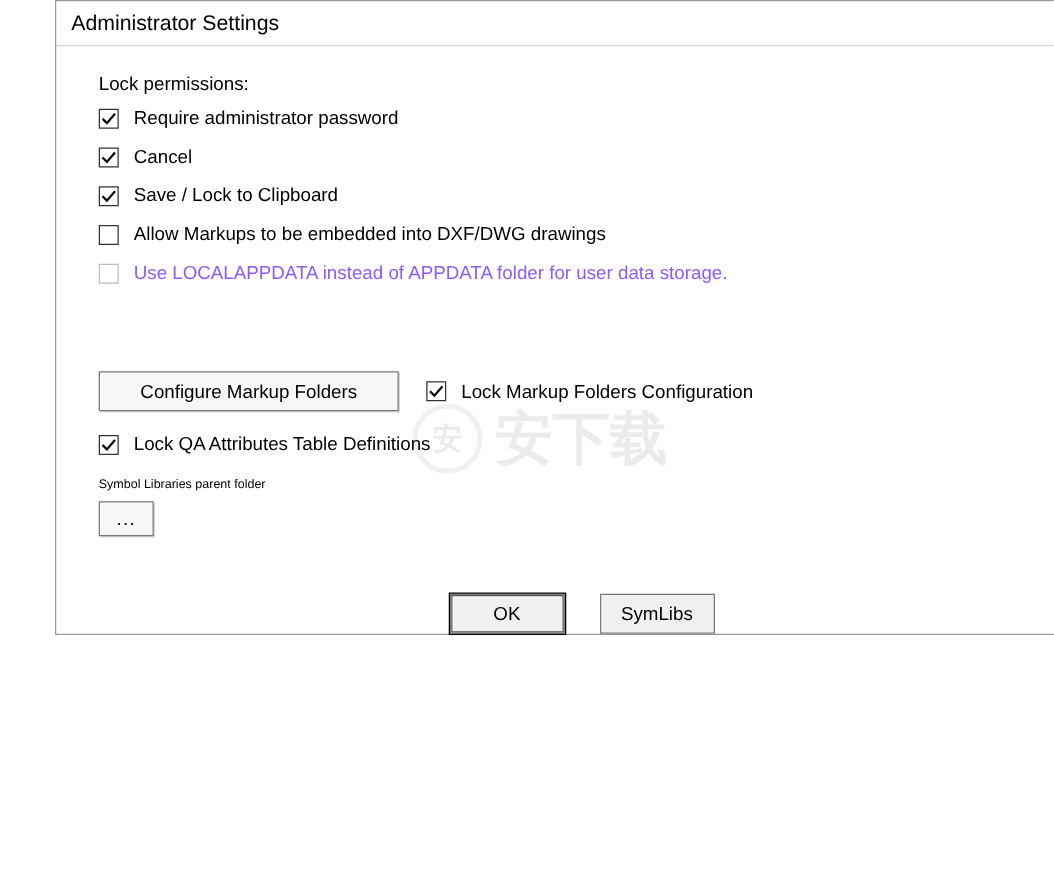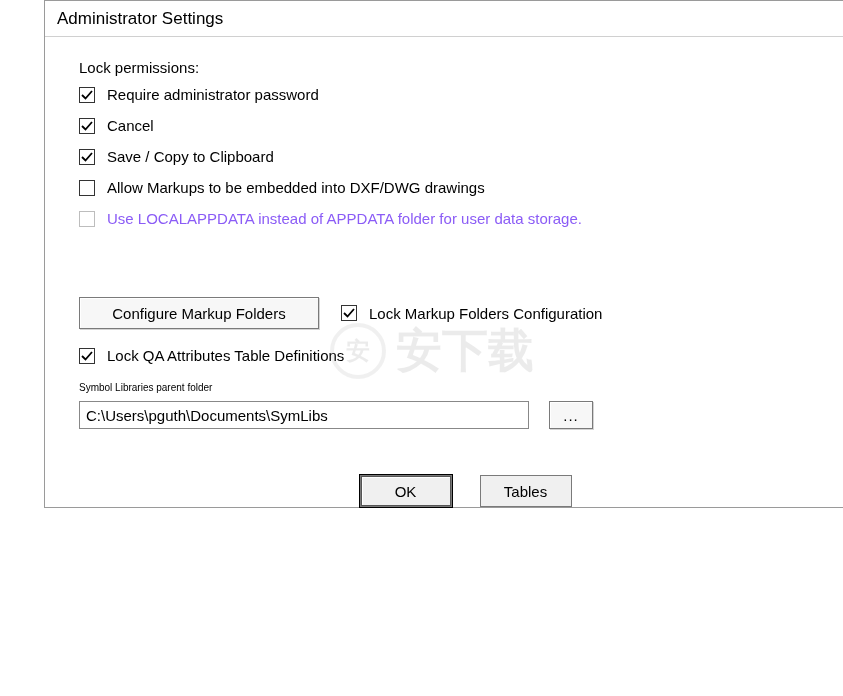--- a/index.html
+++ b/index.html
@@ -163,21 +163,21 @@
       </span>
       <span class="cb-label">Cancel</span>
     </div>
 
     <div class="cb-row">
       <span class="cb checked">
         <svg viewBox="0 0 12 12">
             <polyline points="1,6 4.5,9.5 11,2" fill="none" stroke="#000" stroke-width="1.8"></polyline>
           </svg>
       </span>
-      <span class="cb-label">Save / Copy to Clipboard</span>
+      <span class="cb-label">Save / Lock to Clipboard</span>
     </div>
 
     <div class="cb-row">
       <span class="cb">
         
       </span>
       <span class="cb-label">Allow Markups to be embedded into DXF/DWG drawings</span>
     </div>
 
     <div class="cb-row">
@@ -207,24 +207,23 @@
           <svg viewBox="0 0 12 12">
               <polyline points="1,6 4.5,9.5 11,2" fill="none" stroke="#000" stroke-width="1.8"></polyline>
             </svg>
         </span>
         <span class="cb-label">Lock QA Attributes Table Definitions</span>
       </div>
     </div>
 
     <div class="path-label">Symbol Libraries parent folder</div>
     <div class="path-row">
-      <input class="path-input" type="text" value="C:\Users\pguth\Documents\SymLibs" style="">
       <div class="browse-btn">...</div>
     </div>
 
   </div>
 
   <div class="footer">
     <div class="dlg-btn default">OK</div>
-    <div class="dlg-btn">Tables</div>
+    <div class="dlg-btn">SymLibs</div>
   </div>
 
 </div>
 
 </body></html>

